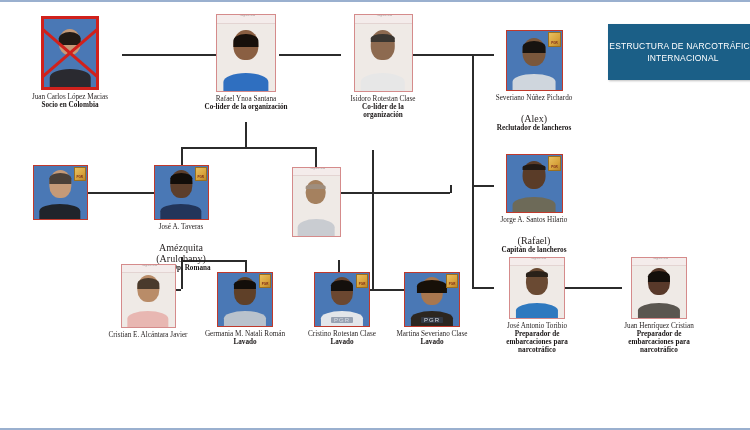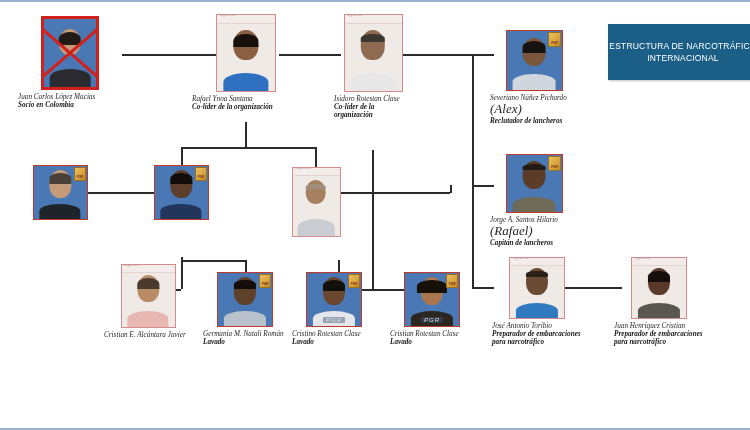--- a/index.html
+++ b/index.html
@@ -16,21 +16,21 @@
     border-top:2px solid #9ab0cf;
     border-bottom:2px solid #9ab0cf;
     background:#fff;
   }
   
   .line{position:absolute;background:#2b2b2b;}
   .lh{height:2px;}
   .lv{width:2px;}
 
   
-  .node{position:absolute;text-align:left;font-style:italic;}
+  .node{position:absolute;text-align:center;}
   .photo{
     position:relative;
     margin:0 auto;
     box-sizing:border-box;
     border:1px solid #c0392b;
     background:#4a78b5;
     overflow:hidden;
   }
   .photo.plain{background:#efeae6;border:1px solid #d58b8b;}
   
@@ -74,21 +74,21 @@
   .cross i{
     position:absolute;left:50%;top:50%;width:142%;height:3px;
     background:#d0211c;transform-origin:center;
   }
   .cross i.a{transform:translate(-50%,-50%) rotate(41deg);}
   .cross i.b{transform:translate(-50%,-50%) rotate(-41deg);}
   .photo.xed{border:3px solid #d0211c;}
 
   .cap{margin-top:3px;line-height:1.12;}
   .nm{font-size:7.2px;color:#241f1f;display:block;}
-  .al{font-size:13px;color:#241f1f;display:block;}
+  .al{font-size:10px;color:#241f1f;display:block;margin-top:11px;}
   .rl{font-size:7.2px;color:#1a1616;font-weight:bold;display:block;}
 
   
   .banner{
     position:absolute;
     background:#1b5f87;
     display:flex;align-items:center;justify-content:center;
     text-align:center;
     box-shadow:1px 1px 2px rgba(0,0,0,.25);
   }
@@ -174,21 +174,21 @@
           </div>
         <div class="body" style="background:#2f6fc0;"></div>
       </div>
     </div>
     <div class="cap">
       <span class="nm">Rafael Ynoa Santana</span>
       <span class="rl">Co-líder de la organización</span>
     </div>
   </div>
 
-  <div class="node" style="left:334px;top:12px;width:78px;">
+  <div class="node" style="left:344px;top:12px;width:78px;">
     <div class="photo plain" style="width:59px;height:78px;">
       <div class="hdrbar">
           <span>Registro Civil</span>
         </div>
       <div class="face" style="height:80%;">
         <div class="head" style="background:#8d6a50;">
             <div class="hair" style="background:#3a3631;height:14%;"></div>
           </div>
         <div class="body" style="background:#e7e7e7;"></div>
       </div>
@@ -231,20 +231,25 @@
   <div class="node" style="left:137px;top:163px;width:88px;">
     <div class="photo" style="width:55px;height:55px;">
       <div class="face" style="height:92%;">
         <div class="head" style="background:#5c3e2b;">
             <div class="hair" style="background:#120d09;"></div>
           </div>
         <div class="body" style="background:#22355a;"></div>
       </div>
       <div class="stamp">PGR</div>
     </div>
+    <div class="cap">
+      <span class="nm">José A. Taveras</span>
+      <span class="al">Amézquita (Arulobany)</span>
+      <span class="rl">Brazo Op. Romana</span>
+    </div>
   </div>
 
   <div class="node" style="left:272px;top:165px;width:88px;">
     <div class="photo plain" style="width:49px;height:70px;">
       <div class="hdrbar">
           <span>Registro Civil</span>
         </div>
       <div class="face" style="height:82%;">
         <div class="head" style="background:#a5815f;">
             <div class="hair" style="background:#9f8e7e;height:10%;"></div>
@@ -297,21 +302,21 @@
         <div class="body" style="background:#b9c2cc;"></div>
       </div>
       <div class="stamp">PGR</div>
     </div>
     <div class="cap">
       <span class="nm">Germania M. Natali Román</span>
       <span class="rl">Lavado</span>
     </div>
   </div>
 
-  <div class="node" style="left:292px;top:270px;width:84px;">
+  <div class="node" style="left:300px;top:270px;width:84px;">
     <div class="photo" style="width:56px;height:55px;">
       <div class="face" style="height:92%;">
         <div class="head" style="background:#6b4730;">
             <div class="hair" style="background:#14100c;"></div>
           </div>
         <div class="body" style="background:#e3e6ea;"></div>
       </div>
       <div class="stamp">PGR</div>
       <div class="pgr">PGR</div>
     </div>
@@ -326,21 +331,21 @@
       <div class="face" style="height:92%;">
         <div class="head" style="background:#a8774f;">
             <div class="hair" style="background:#171008;height:26%;left:14%;width:72%;"></div>
           </div>
         <div class="body" style="background:#2c2620;"></div>
       </div>
       <div class="stamp">PGR</div>
       <div class="pgr">PGR</div>
     </div>
     <div class="cap">
-      <span class="nm">Cristian Rotestan Clase</span>
+      <span class="nm">Martina Severiano Clase</span>
       <span class="rl">Lavado</span>
     </div>
   </div>
 
   <div class="node" style="left:492px;top:255px;width:90px;">
     <div class="photo plain" style="width:56px;height:62px;">
       <div class="hdrbar">
           <span>Registro Civil</span>
         </div>
       <div class="face" style="height:84%;">

